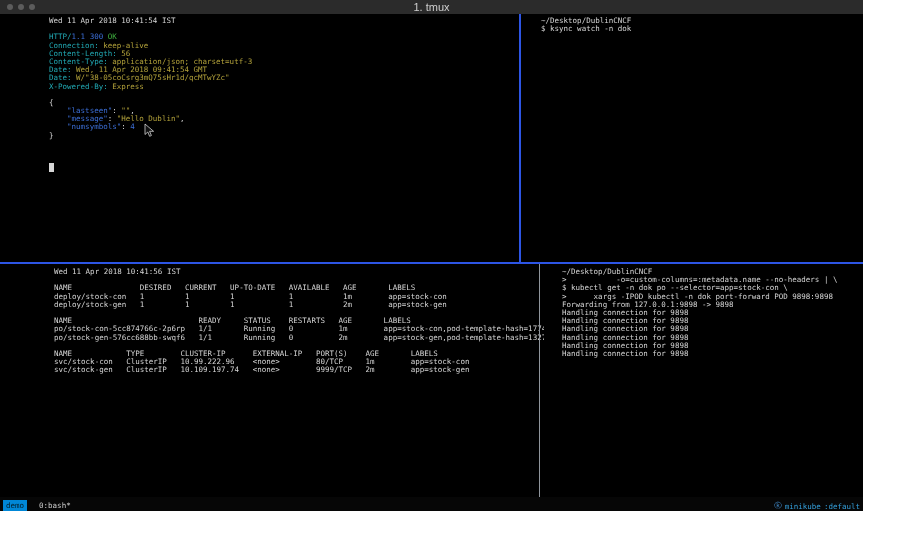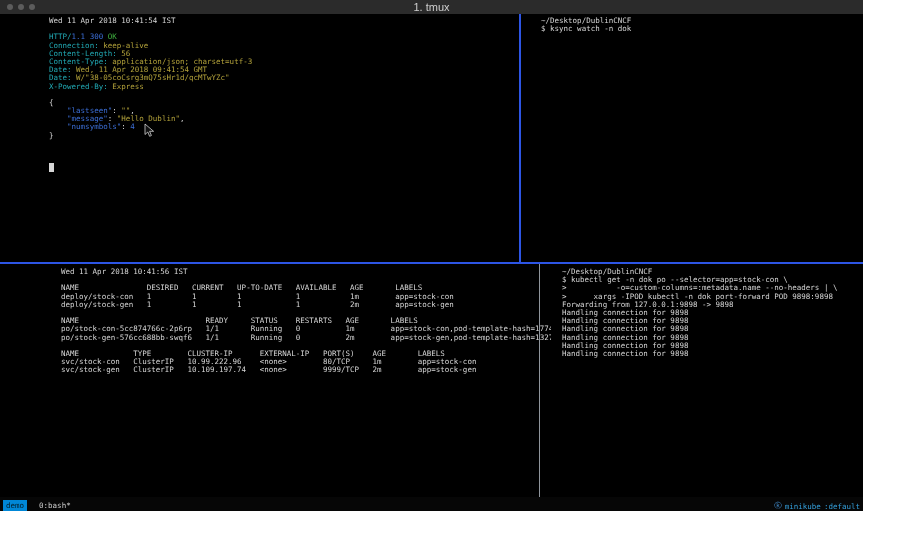--- a/index.html
+++ b/index.html
@@ -11,21 +11,21 @@
   .window{position:absolute;left:0;top:0;width:863px;height:511px;background:var(--terminal_bg,#000);}
   .titlebar{position:absolute;left:0;top:0;width:863px;height:14px;background:var(--titlebar_bg,#2b2b2b);}
   .traffic{position:absolute;left:7px;top:4px;display:flex;gap:5px;}
   .tdot{width:6px;height:6px;border-radius:50%;background:#5c5c5c;display:inline-block;}
   .title-text{position:absolute;left:0;top:0;width:100%;text-align:center;line-height:14px;
     color:#cfcfcf;font-size:11px;font-family:"Liberation Sans", sans-serif;}
   .pane{position:absolute;overflow:hidden;font-size:7.5px;box-sizing:border-box;}
   .tline{white-space:pre;height:8.2px;line-height:8.2px;padding-left:16px;}
   .pane-tl{left:0;top:14px;width:519px;height:248px;padding:3px 0 0 33px;}
   .pane-tr{left:522px;top:14px;width:341px;height:248px;padding:3px 0 0 3px;}
-  .pane-bl{left:12px;top:264px;width:539px;height:233px;padding:4px 0 0 33px;}
+  .pane-bl{left:5px;top:264px;width:539px;height:233px;padding:4px 0 0 33px;}
   .pane-br{left:541px;top:264px;width:322px;height:233px;padding:4px 0 0 5px;}
   .divider{position:absolute;}
   .div-v-top{left:519px;top:14px;width:2px;height:249px;background:var(--border_active,#2d55e5);}
   .div-h{left:0;top:262px;width:863px;height:2px;background:var(--border_active,#2d55e5);}
   .div-v-bottom{left:539px;top:264px;width:1px;height:233px;background:var(--border_inactive,#8f959c);}
   .c-fg{color:var(--fg,#d6d6d6);}
   .c-cyan{color:var(--cyan,#21a9b4);}
   .c-blue{color:var(--blue,#3c6fd8);}
   .c-green{color:var(--green,#3faf3f);}
   .c-yellow{color:var(--yellow,#b3a23a);}
@@ -95,22 +95,22 @@
         <div class="tline"><span class="c-fg">po/stock-con-5cc874766c-2p6rp   1/1       Running   0          1m        app=stock-con,pod-template-hash=1774303227</span></div>
         <div class="tline"><span class="c-fg">po/stock-gen-576cc688bb-swqf6   1/1       Running   0          2m        app=stock-gen,pod-template-hash=1327724466</span></div>
         <div class="tline">&nbsp;</div>
         <div class="tline"><span class="c-fg">NAME            TYPE        CLUSTER-IP      EXTERNAL-IP   PORT(S)    AGE       LABELS</span></div>
         <div class="tline"><span class="c-fg">svc/stock-con   ClusterIP   10.99.222.96    &lt;none&gt;        80/TCP     1m        app=stock-con</span></div>
         <div class="tline"><span class="c-fg">svc/stock-gen   ClusterIP   10.109.197.74   &lt;none&gt;        9999/TCP   2m        app=stock-gen</span></div>
       </div>
     <div class="divider div-v-bottom"></div>
     <div class="pane pane-br">
         <div class="tline"><span class="c-fg">~/Desktop/DublinCNCF</span></div>
+        <div class="tline"><span class="c-fg">&gt;           -o=custom-columns=:metadata.name --no-headers | \</span></div>
         <div class="tline"><span class="c-fg">$ kubectl get -n dok po --selector=app=stock-con \</span></div>
-        <div class="tline"><span class="c-fg">&gt;           -o=custom-columns=:metadata.name --no-headers | \</span></div>
         <div class="tline"><span class="c-fg">&gt;      xargs -IPOD kubectl -n dok port-forward POD 9898:9898</span></div>
         <div class="tline"><span class="c-fg">Forwarding from 127.0.0.1:9898 -&gt; 9898</span></div>
         <div class="tline"><span class="c-fg">Handling connection for 9898</span></div>
         <div class="tline"><span class="c-fg">Handling connection for 9898</span></div>
         <div class="tline"><span class="c-fg">Handling connection for 9898</span></div>
         <div class="tline"><span class="c-fg">Handling connection for 9898</span></div>
         <div class="tline"><span class="c-fg">Handling connection for 9898</span></div>
         <div class="tline"><span class="c-fg">Handling connection for 9898</span></div>
       </div>
 

